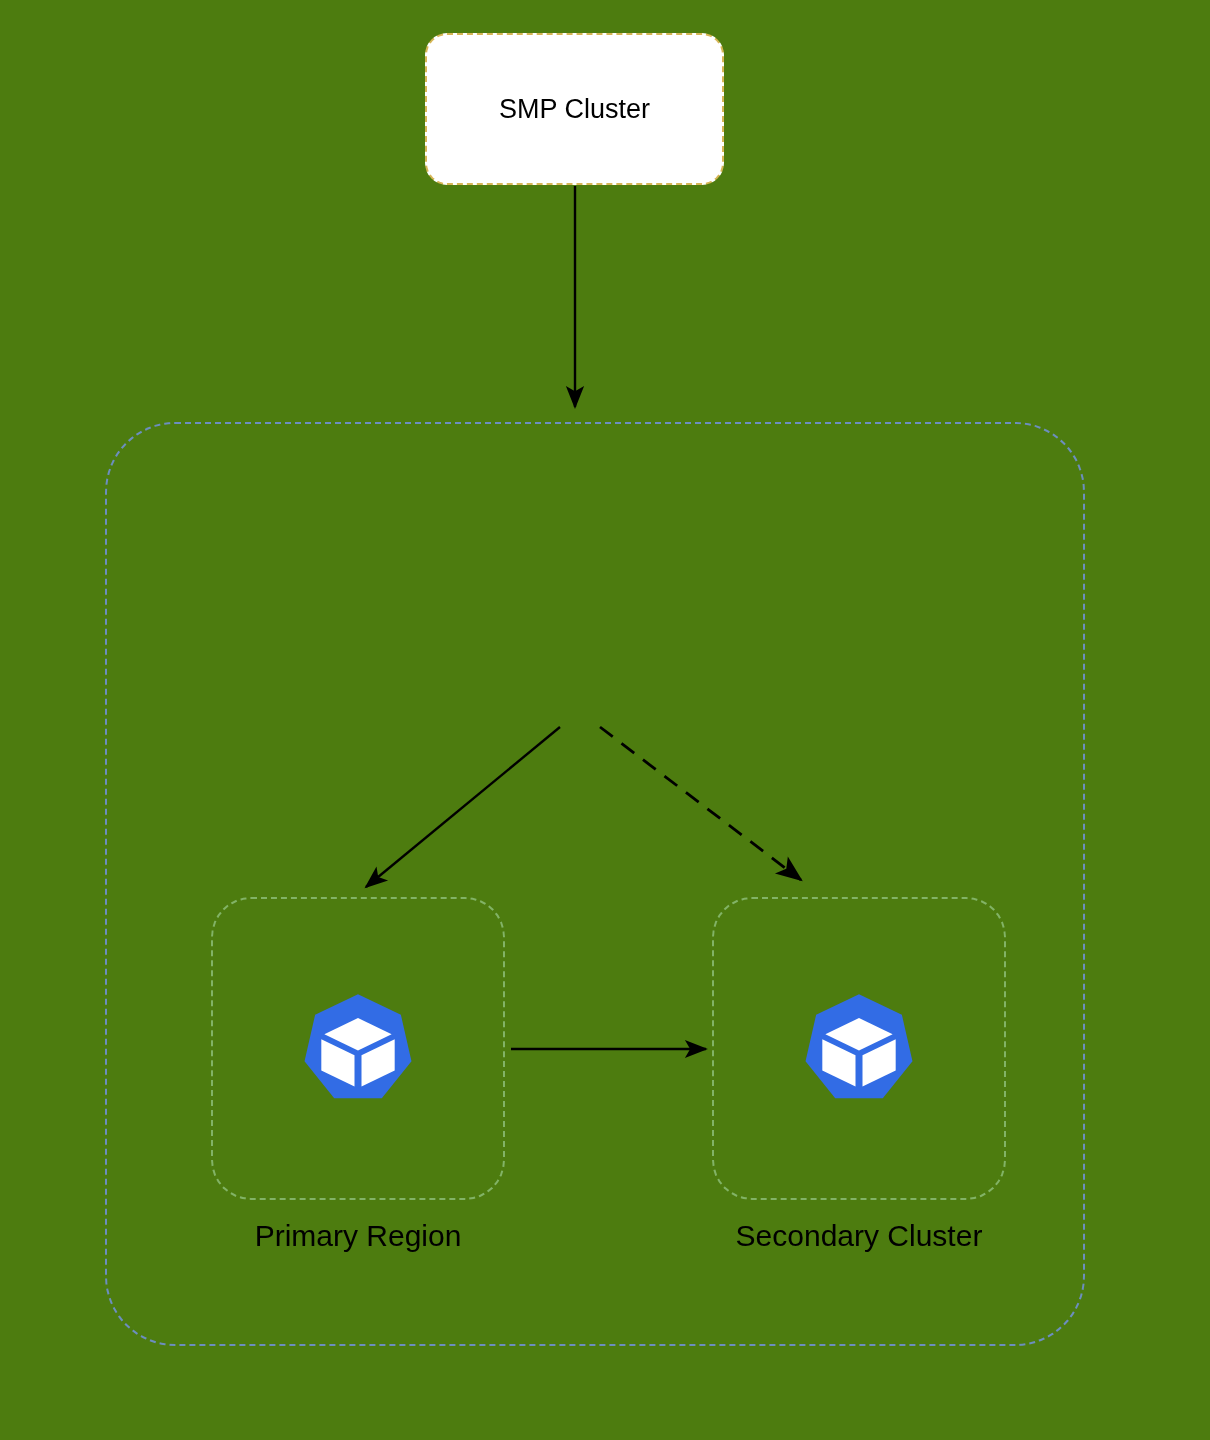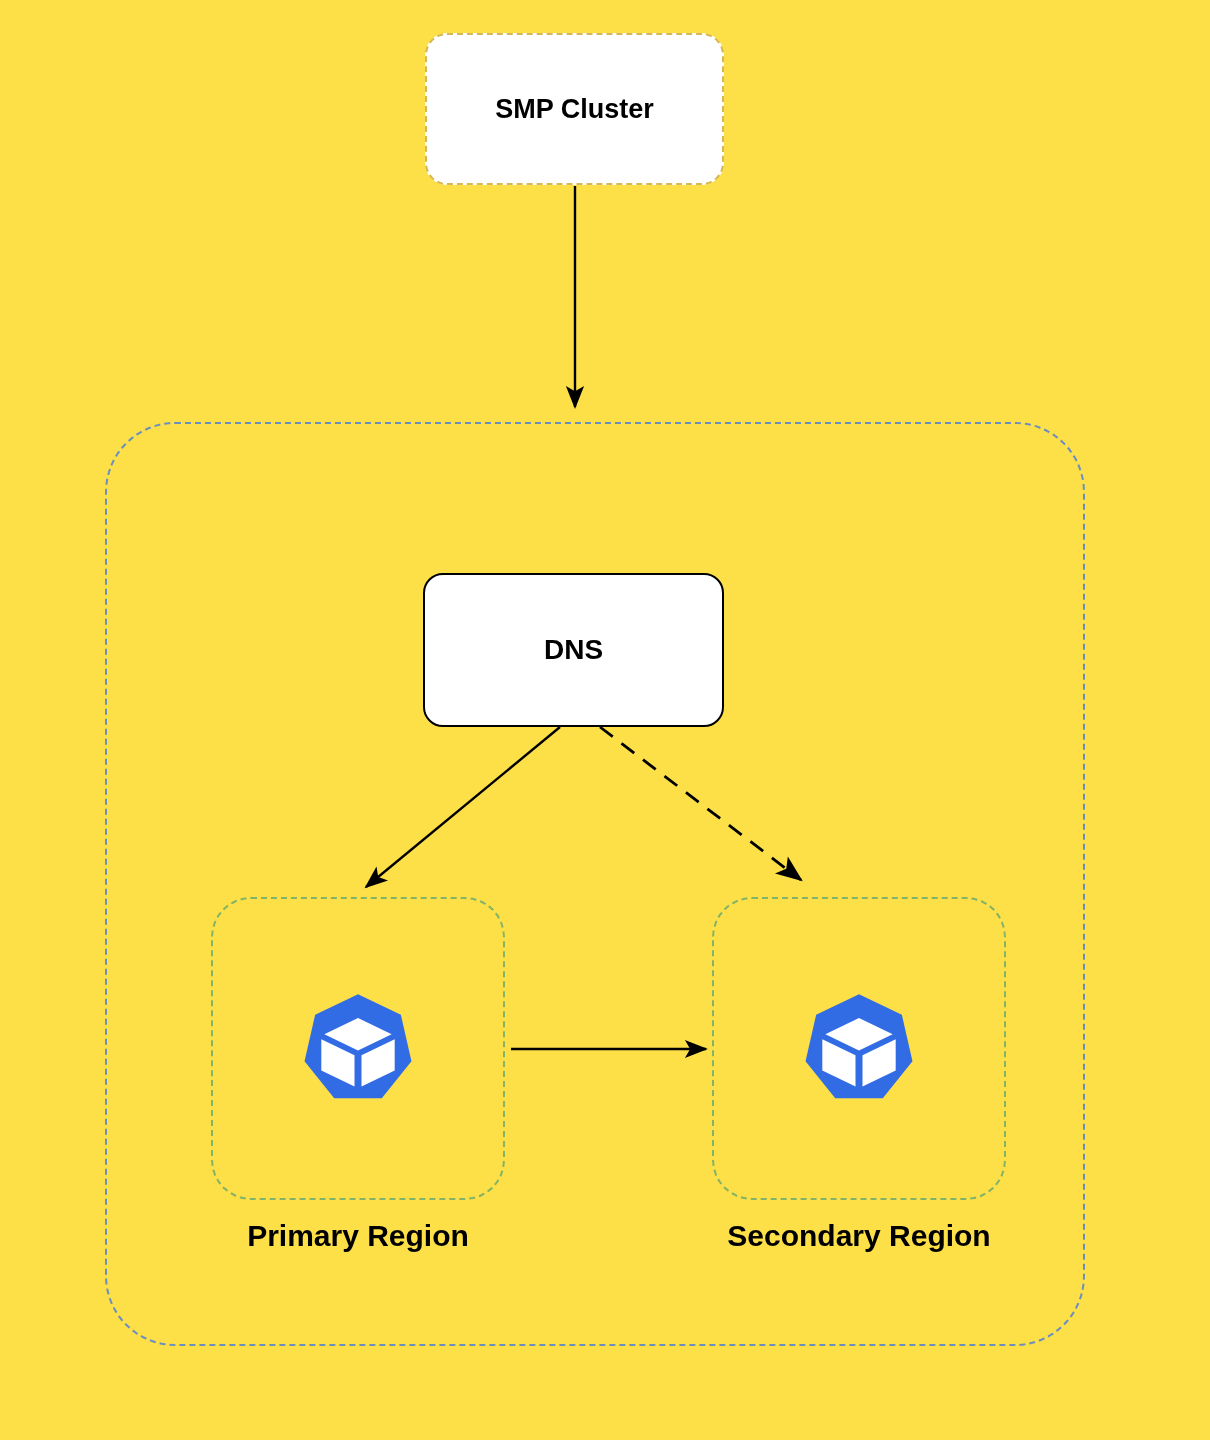--- a/index.html
+++ b/index.html
@@ -7,23 +7,22 @@
     padding: 0;
     background: #ffffff;
   }
   body {
     font-family: "Liberation Sans", sans-serif;
   }
   #canvas {
     position: relative;
     width: 1210px;
     height: 1440px;
-    background: #fde047;
+    background: #4d7c0f;
     overflow: hidden;
-    font-weight: bold;
   }
   #edges {
     position: absolute;
     left: 0;
     top: 0;
     width: 1210px;
     height: 1440px;
     pointer-events: none;
   }
 
@@ -151,23 +150,20 @@
       <line x1="511" y1="1049" x2="706" y2="1049" stroke="#000000" stroke-width="2.4" marker-end="url(#arrow-solid)"></line>
     </g>
   </svg>
 
   <div class="box smp-cluster-box">
     <div class="smp-cluster-label">SMP Cluster</div>
   </div>
 
   <div class="box outer-region-box"></div>
 
-  <div class="box dns-box">
-    <div class="dns-label">DNS</div>
-  </div>
 
   <div class="box region-box region-primary">
     <span class="k8s-logo-wrap">
       <svg viewBox="0 0 128 128" xmlns="http://www.w3.org/2000/svg">
         <path fill="#326ce5" d="M64 4.5 L110.5 26.9 L122 77.2 L89.8 117.5 L38.2 117.5 L6 77.2 L17.5 26.9 Z"></path>
         <path fill="#ffffff" d="M64 30.5 L100.5 48.0 L64 65.6 L27.5 48.0 Z"></path>
         <path fill="#ffffff" d="M24.2 53.4 L60.2 70.8 L60.2 104.6 L24.2 87.2 Z"></path>
         <path fill="#ffffff" d="M103.8 53.4 L103.8 87.2 L67.8 104.6 L67.8 70.8 Z"></path>
       </svg>
     </span>
@@ -177,15 +173,15 @@
   <div class="box region-box region-secondary">
     <span class="k8s-logo-wrap">
       <svg viewBox="0 0 128 128" xmlns="http://www.w3.org/2000/svg">
         <path fill="#326ce5" d="M64 4.5 L110.5 26.9 L122 77.2 L89.8 117.5 L38.2 117.5 L6 77.2 L17.5 26.9 Z"></path>
         <path fill="#ffffff" d="M64 30.5 L100.5 48.0 L64 65.6 L27.5 48.0 Z"></path>
         <path fill="#ffffff" d="M24.2 53.4 L60.2 70.8 L60.2 104.6 L24.2 87.2 Z"></path>
         <path fill="#ffffff" d="M103.8 53.4 L103.8 87.2 L67.8 104.6 L67.8 70.8 Z"></path>
       </svg>
     </span>
   </div>
-  <div class="region-caption caption-secondary">Secondary Region</div>
+  <div class="region-caption caption-secondary">Secondary Cluster</div>
 
 </div>
 
 </body></html>

